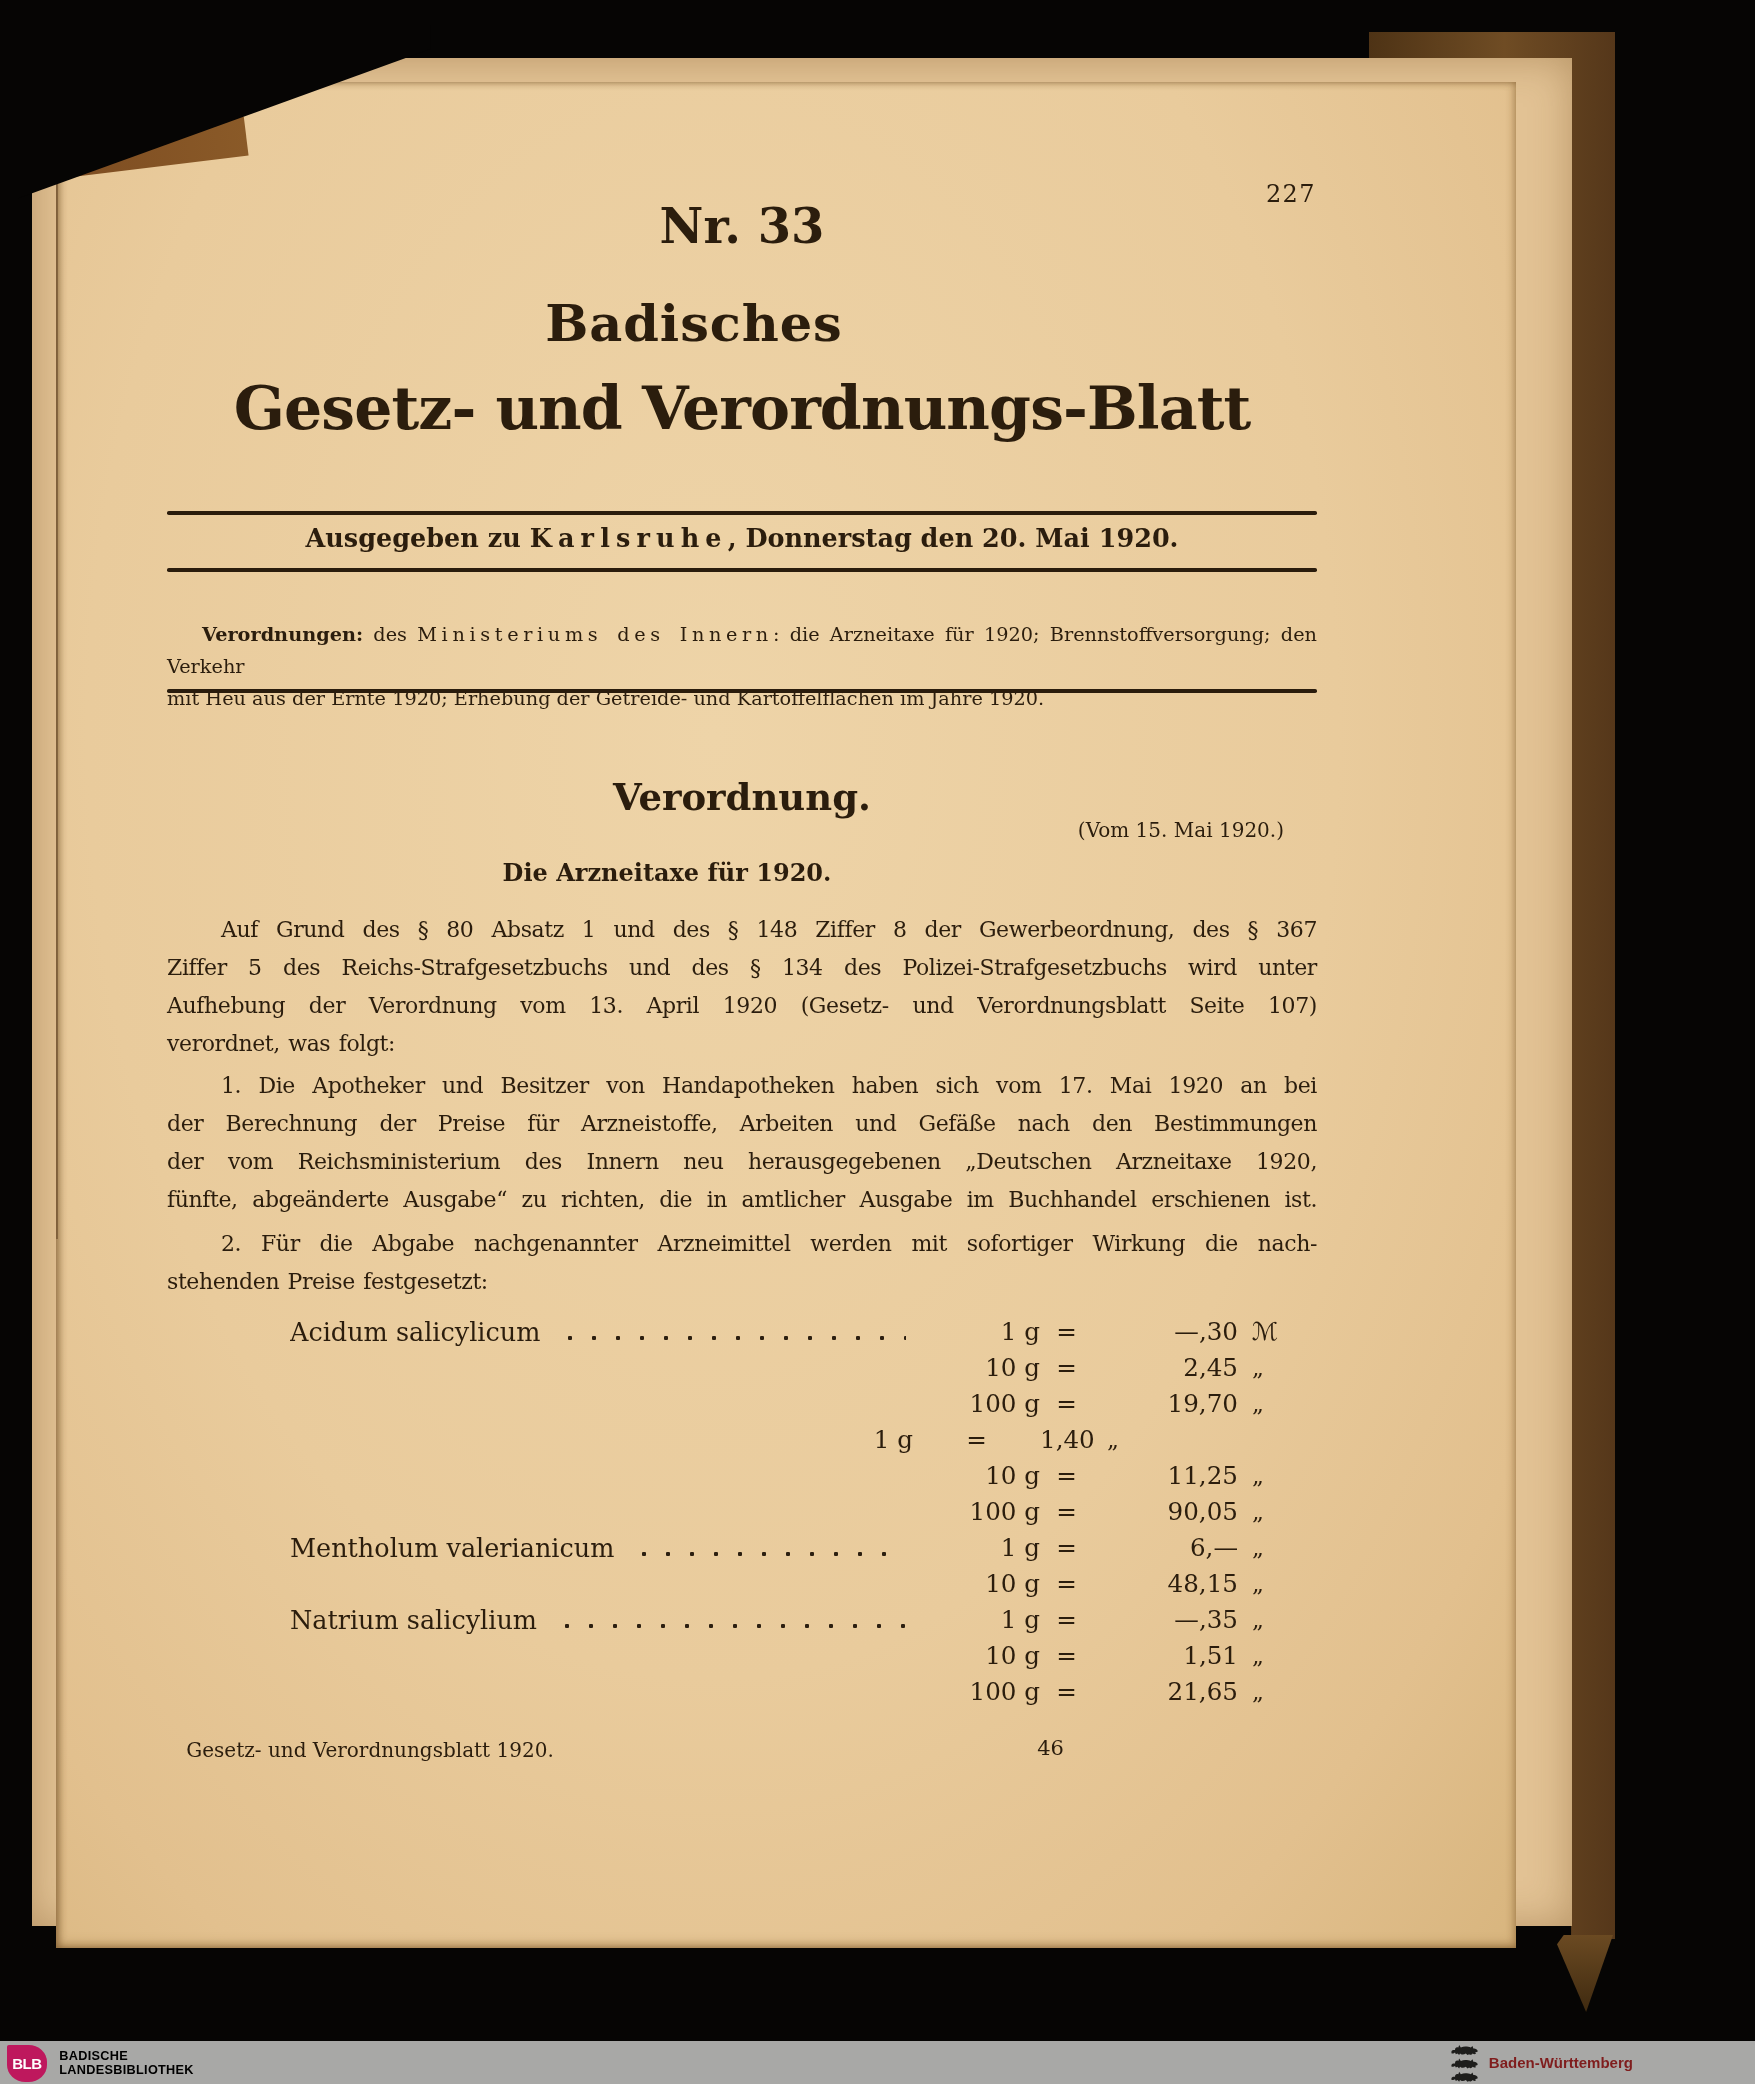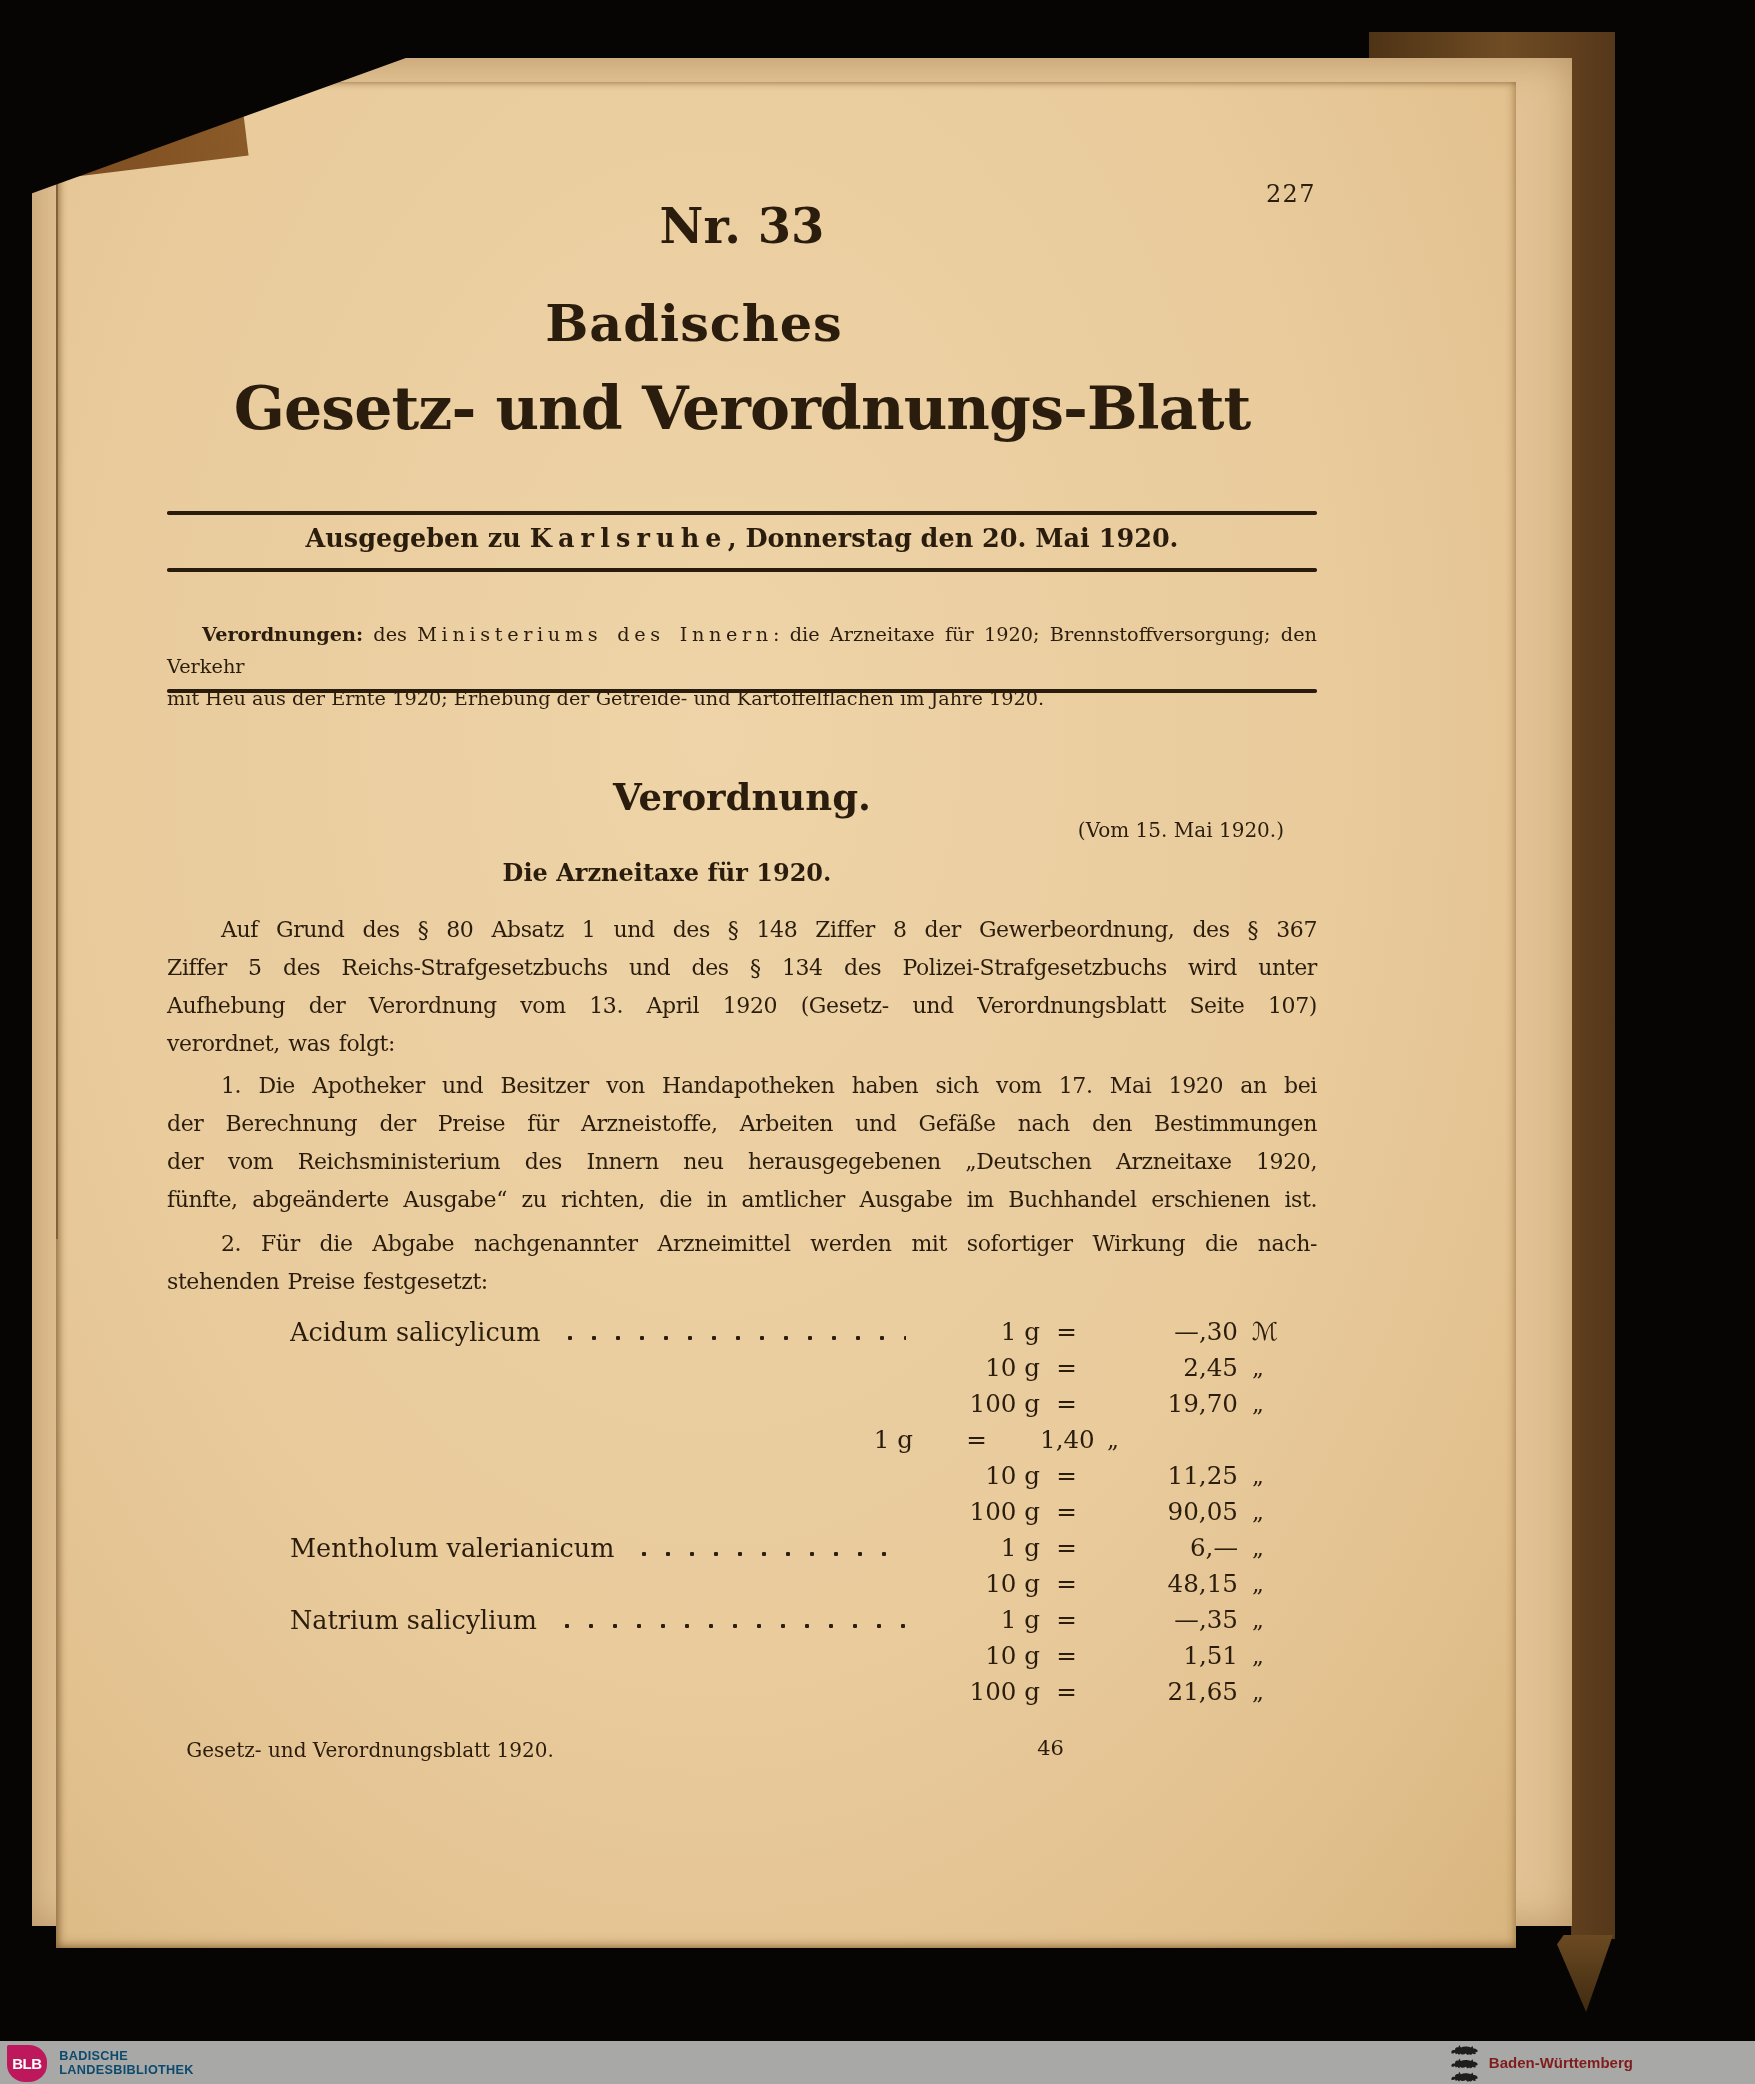--- a/index.html
+++ b/index.html
@@ -70,21 +70,21 @@
   .foot-l{position:absolute;left:19.3px;top:1656px;font-size:20px;}
   .foot-n{position:absolute;left:866px;top:1654px;width:35px;text-align:center;font-size:21px;}
 
   
   .bar{position:absolute;left:0;top:2041px;width:1756px;height:44px;background:#a8a8a6;
        font-family:"Liberation Sans",sans-serif;}
   .blb{position:absolute;left:7px;top:3.5px;display:flex;align-items:center;gap:12.3px;}
   .blb-logo{width:40px;height:37px;background:#be185d;border-radius:1.8px 46% 46% 46%;
        display:flex;align-items:center;justify-content:center;color:#ffffff;
        font-weight:bold;font-size:15px;letter-spacing:-0.4px;}
-  .blb-name{font-size:12.7px;font-weight:bold;color:#0c4a6e;line-height:14.5px;letter-spacing:0.3px;}
+  .blb-name{font-size:12.7px;font-weight:bold;color:#000000;line-height:14.5px;letter-spacing:0.3px;}
   .bw{position:absolute;left:1450px;top:1.8px;height:40px;display:flex;align-items:center;gap:8.8px;}
   .bw-name{font-size:15px;font-weight:bold;color:#7f1d1d;}
 </style>
 </head>
 <body>
 
 <div class="stage">
 
   <div class="cover"></div>
   <div class="cover-frag"></div>

